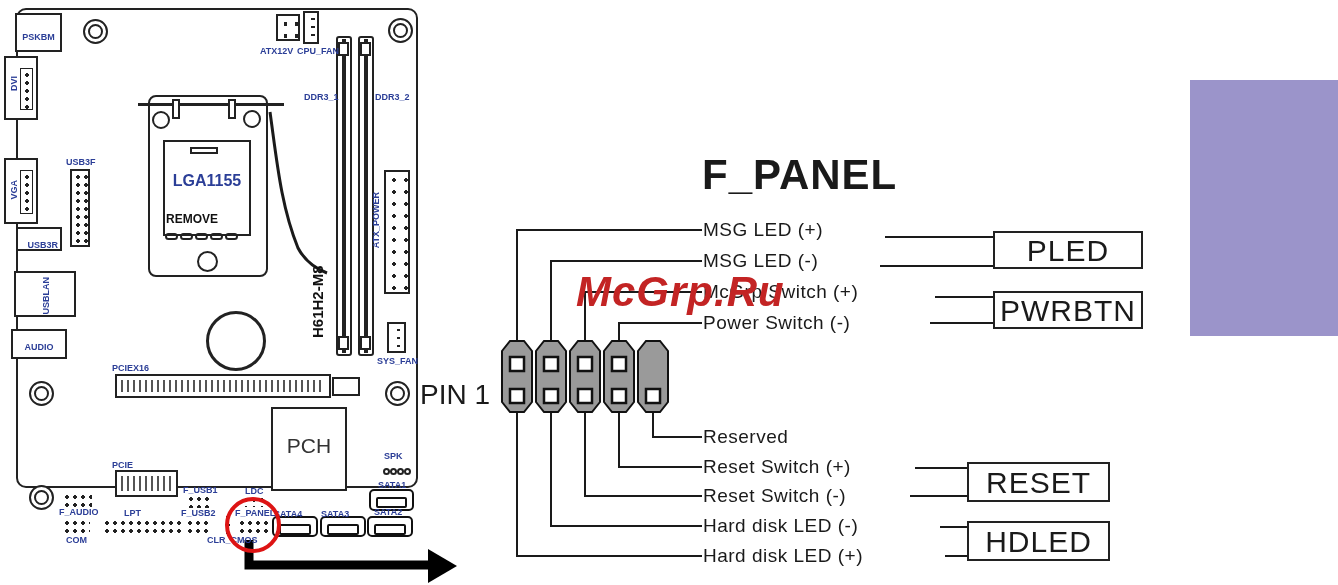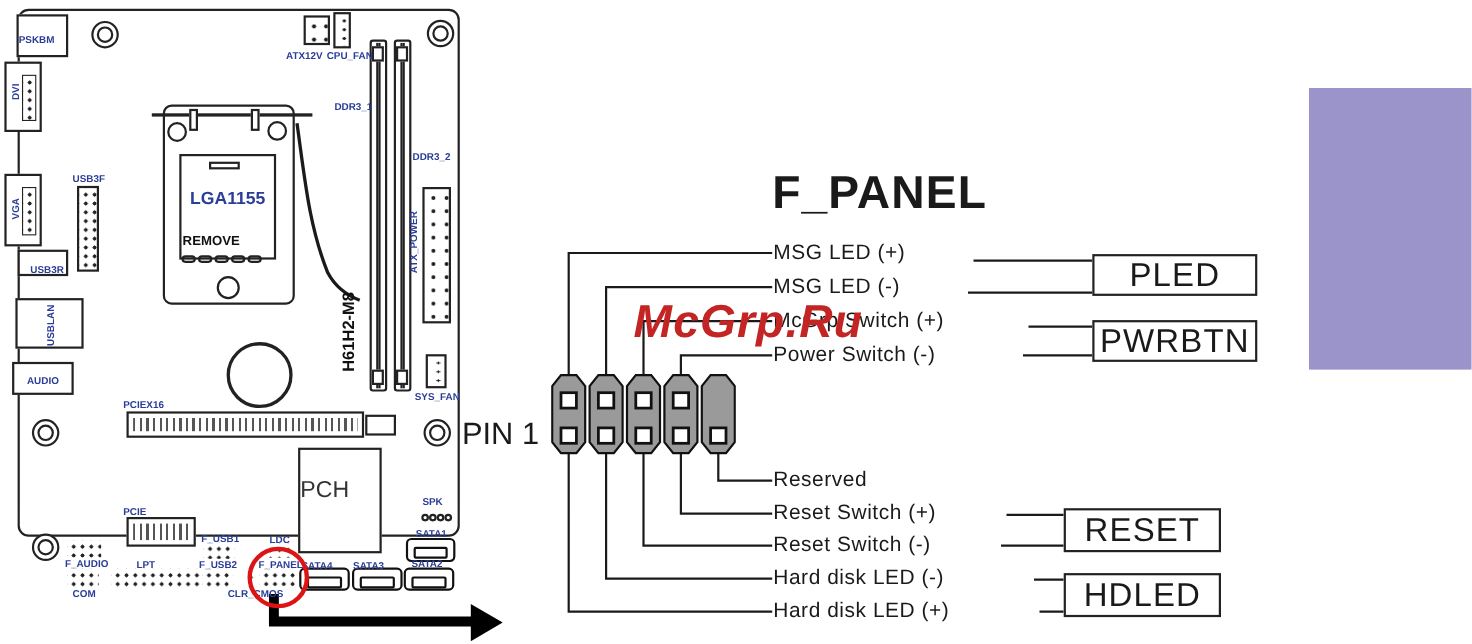--- a/index.html
+++ b/index.html
@@ -66,21 +66,21 @@
       <path stroke-width="3" d="M270,112 C277,162 281,206 298,248 C305,261 314,268 327,273"></path>
     </g>
     <g>
       <path d="M249,540 V565 H430" stroke="#000" stroke-width="9" fill="none"></path>
       <polygon points="428,549 457,566 428,583" fill="#000"></polygon>
     </g>
   </svg>
 
   <div class="bx" style="left:16px;top:8px;width:402px;height:480px;border-radius:10px;"></div>
 
-  <div class="bx" style="left:15px;top:13px;width:47px;height:39px;z-index:3;text-align:left;line-height:39px;">
+  <div class="bx" style="left:15px;top:13px;width:47px;height:39px;z-index:3;text-align:center;line-height:39px;">
     <span class="blbl" style="position:static;">PSKBM</span>
   </div>
 
   <div class="hole" style="left:83px;top:19px;width:25px;height:25px;">
       <i></i>
     </div>
   <div class="hole" style="left:388px;top:18px;width:25px;height:25px;">
       <i></i>
     </div>
   <div class="hole" style="left:29px;top:381px;width:25px;height:25px;">
@@ -144,37 +144,37 @@
       <i></i>
     </div>
   <div class="ddr" style="left:358px;top:36px;width:16px;height:320px;">
       <i></i>
     </div>
   <div class="tab" style="left:338px;top:42px;width:11px;height:14px;"></div>
   <div class="tab" style="left:360px;top:42px;width:11px;height:14px;"></div>
   <div class="tab" style="left:338px;top:336px;width:11px;height:14px;"></div>
   <div class="tab" style="left:360px;top:336px;width:11px;height:14px;"></div>
   <span class="blbl" style="left:304px;top:92px;">DDR3_1</span>
-  <span class="blbl" style="left:375px;top:92px;margin-top:45px;">DDR3_2</span>
+  <span class="blbl" style="left:375px;top:92px;">DDR3_2</span>
 
   <div class="bx dots" style="left:384px;top:170px;width:26px;height:124px;z-index:3;background-size:12px 12px;"></div>
   <span class="blbl vt" style="left:371px;top:192px;">ATX_POWER</span>
 
   <div class="bx dots" style="left:387px;top:322px;width:19px;height:31px;z-index:3;background-size:100% 8px;"></div>
   <span class="blbl" style="left:377px;top:356px;text-align:right;">SYS_FAN</span>
 
   <div class="circ" style="left:206px;top:311px;width:60px;height:60px;border-width:3px;z-index:2;"></div>
 
   <span class="blbl" style="left:112px;top:363px;">PCIEX16</span>
   <div class="bx" style="left:115px;top:374px;width:216px;height:24px;z-index:3;">
       <span class="hatch"></span>
     </div>
   <div class="bx" style="left:332px;top:377px;width:28px;height:19px;z-index:3;"></div>
 
-  <div class="bx" style="left:271px;top:407px;width:76px;height:96px;z-index:3;line-height:74px;">
+  <div class="bx" style="left:271px;top:407px;width:76px;height:84px;z-index:3;text-align:center;line-height:74px;">
     <span style="font-size:21px;color:#333;">PCH</span>
   </div>
 
   <span class="blbl" style="left:112px;top:460px;">PCIE</span>
   <div class="bx" style="left:115px;top:470px;width:63px;height:27px;z-index:3;">
       <span class="hatch"></span>
     </div>
 
   <span class="blbl" style="left:384px;top:451px;">SPK</span>
   <div class="nob" style="left:383px;top:461px;z-index:3;">

